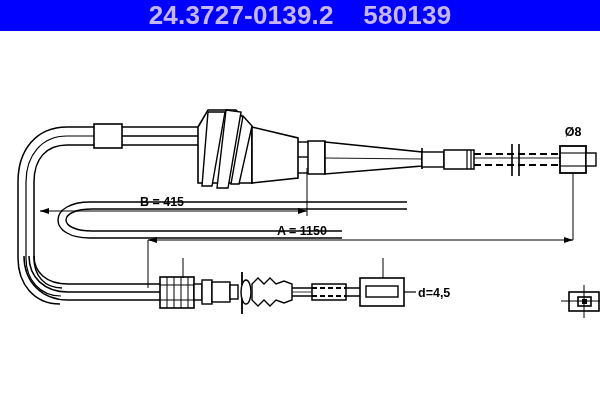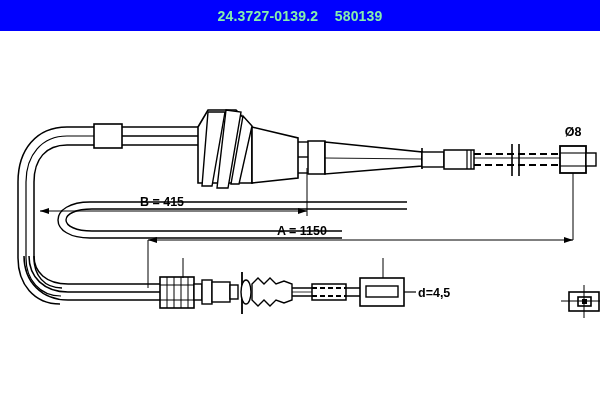--- a/index.html
+++ b/index.html
@@ -20,22 +20,22 @@
     left: 0;
     top: 0;
     width: 600px;
     height: 31px;
     background: #0000ff;
     display: flex;
     align-items: center;
     justify-content: center;
   }
   #header-title {
-    color: #86efac;
-    font-size: 14px;
+    color: #c4b5fd;
+    font-size: 26px;
     font-weight: bold;
     letter-spacing: 0.2px;
     white-space: pre;
   }
   #drawing-area {
     position: absolute;
     left: 0;
     top: 26px;
     width: 600px;
     height: 369px;

